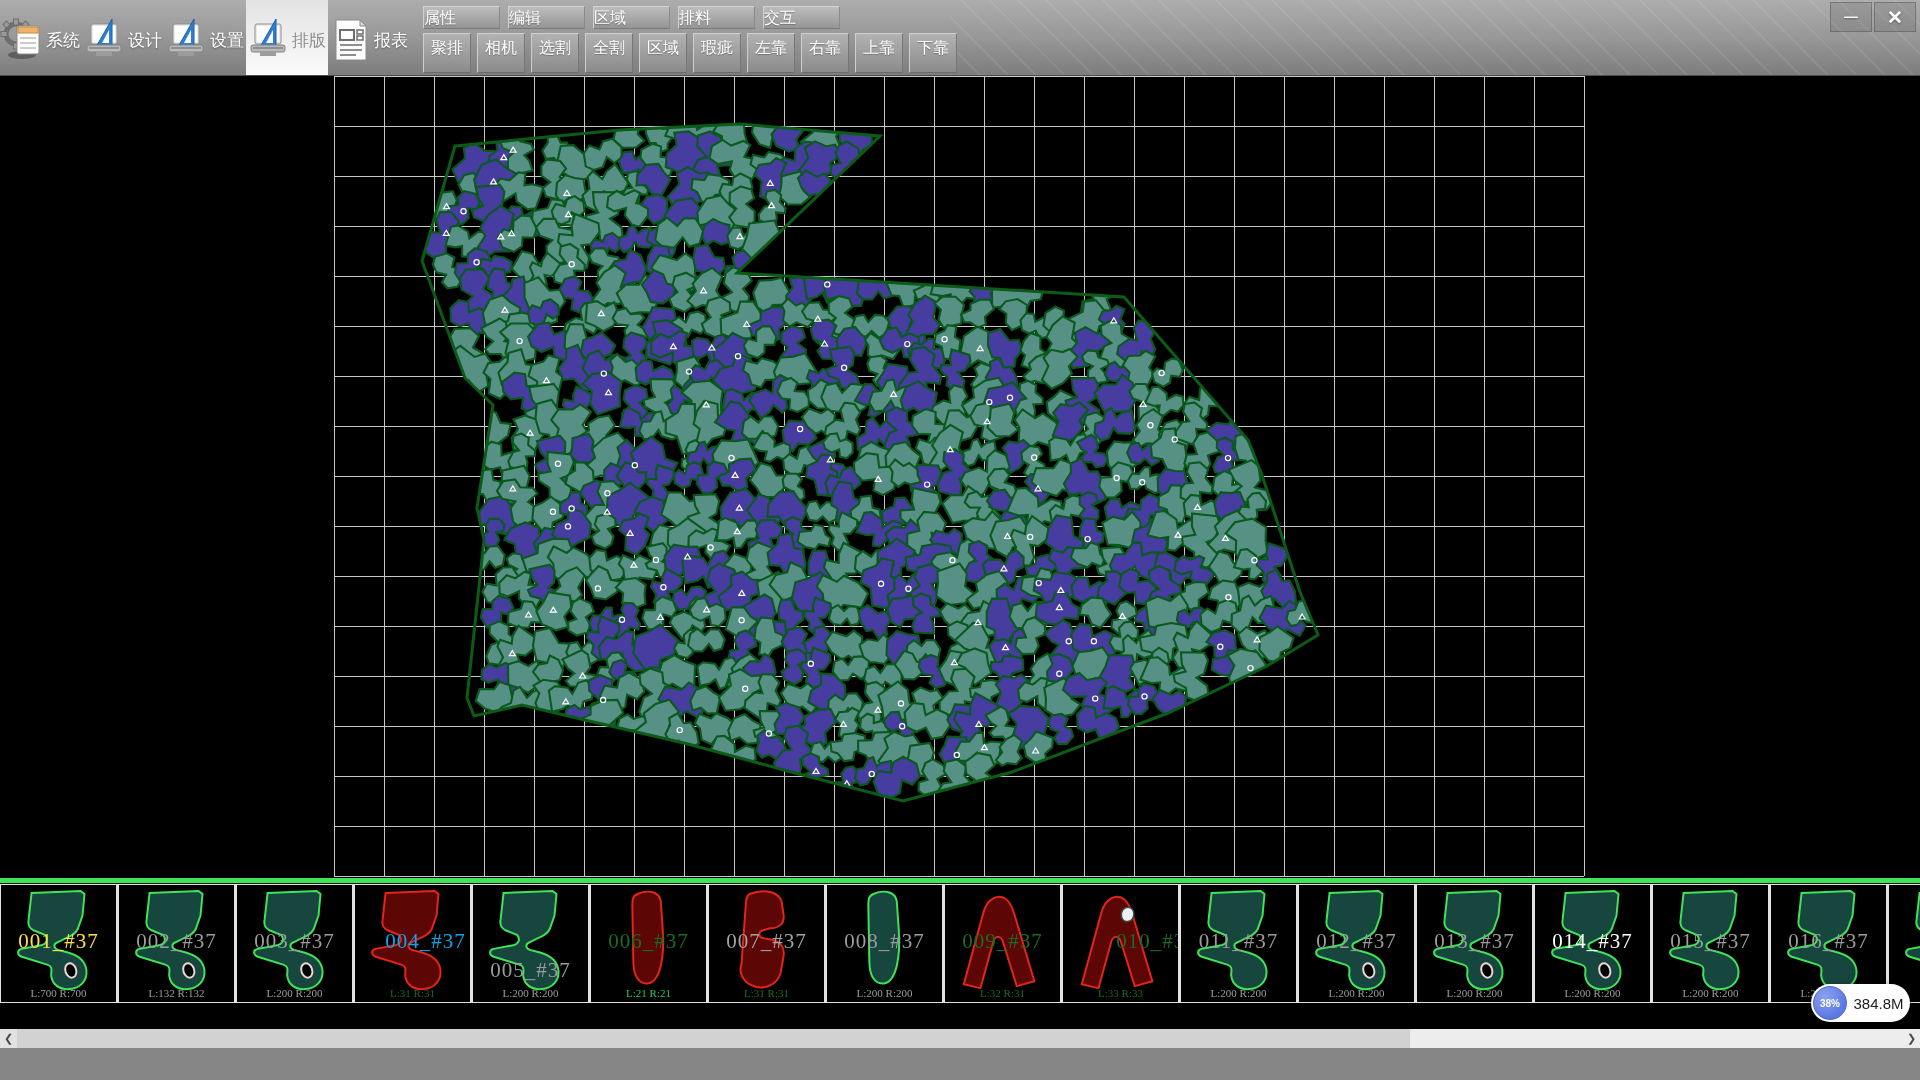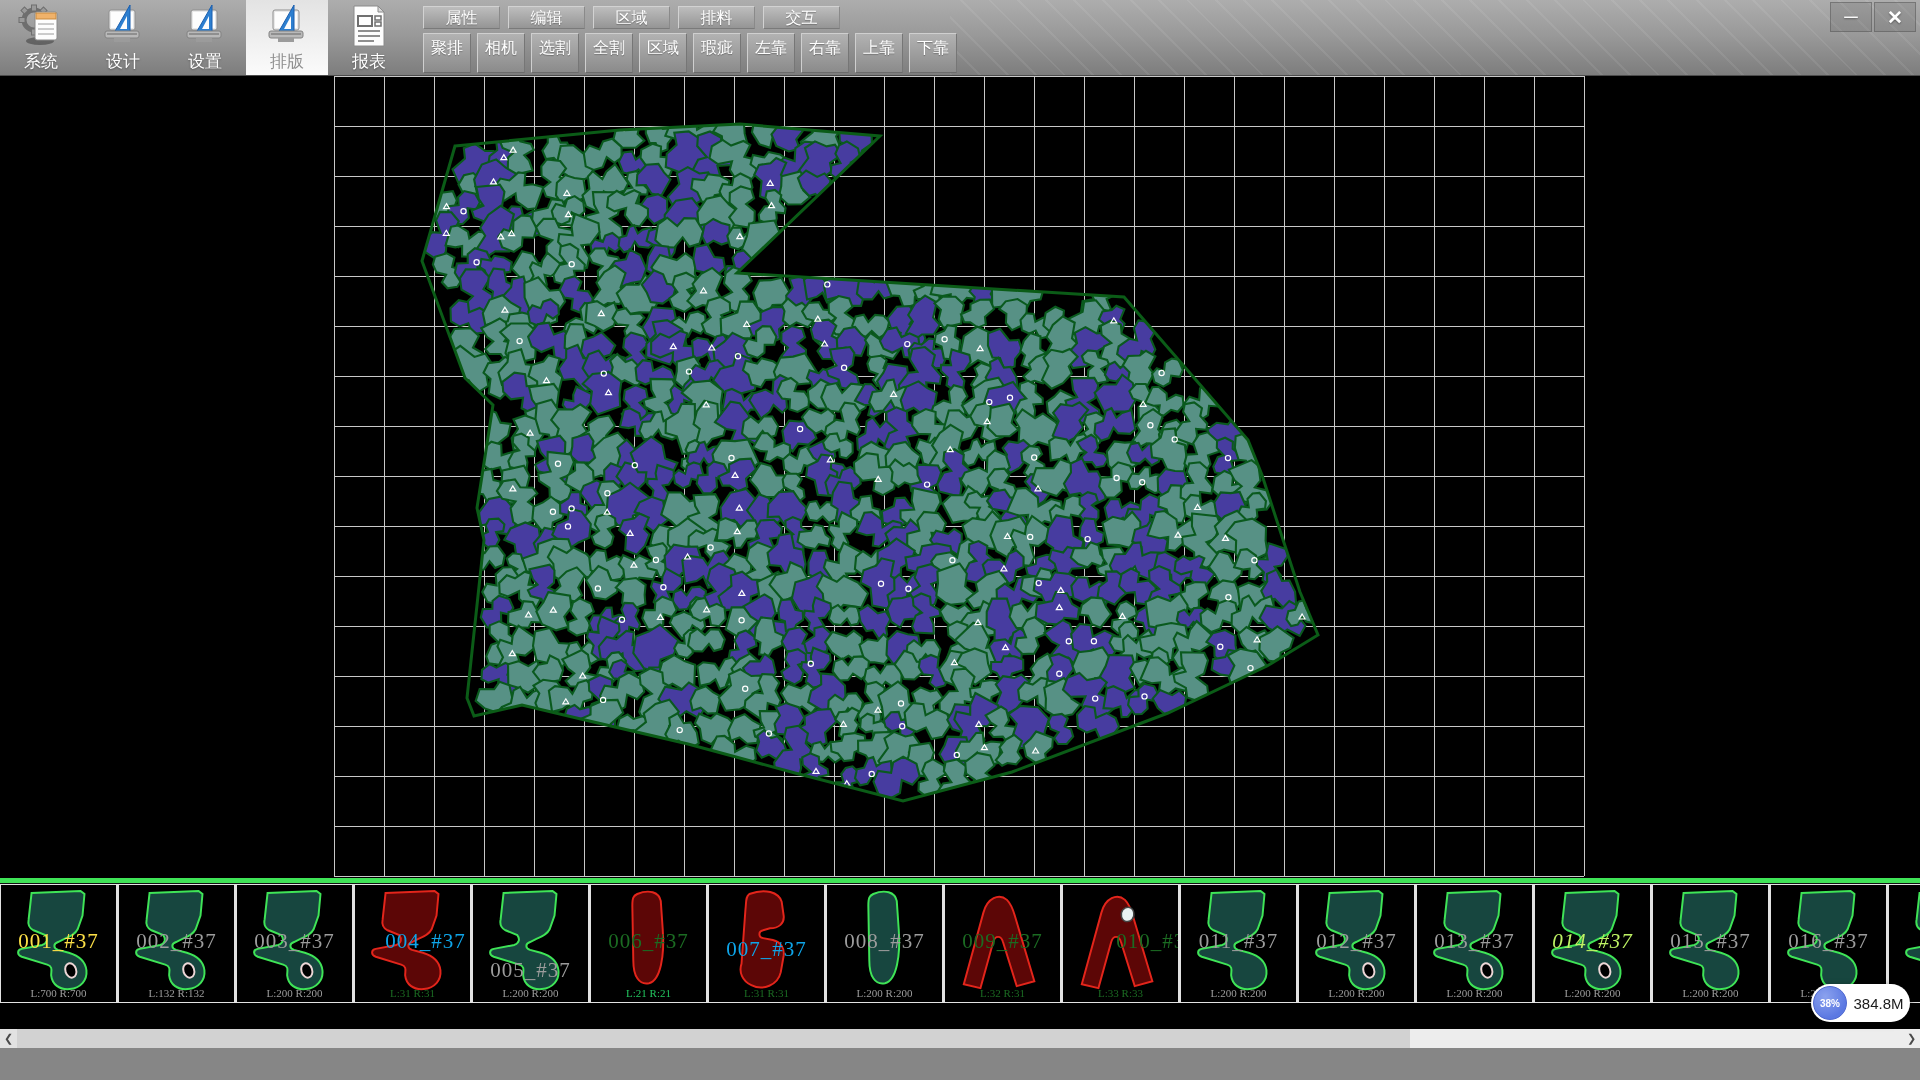--- a/index.html
+++ b/index.html
@@ -6,29 +6,29 @@
     font-family:"Liberation Sans",sans-serif;-webkit-font-smoothing:antialiased;}
   .app{position:absolute;inset:0;width:1920px;height:1080px;background:#000;}
 
   
   .toolbar{position:absolute;left:0;top:0;width:1920px;height:75px;
     background:linear-gradient(180deg,#adadad 0%,#9a9a9a 45%,#7d7d7d 100%);
     border-bottom:1px solid #4c4c4c;overflow:hidden;}
   .toolbar .hatch{position:absolute;left:950px;top:0;right:0;height:75px;
     background:repeating-linear-gradient(45deg,rgba(255,255,255,0.07) 0 2px,transparent 2px 20px);pointer-events:none;}
   .main-buttons{position:absolute;left:0;top:0;height:75px;display:flex;}
-  .main-btn{width:82px;height:75px;display:flex;flex-direction:column;align-items:center;justify-content:flex-start;
+  .main-btn{width:82px;height:75px;display:flex;flex-direction:row;align-items:center;justify-content:flex-start;
     padding-top:4px;box-sizing:border-box;cursor:default;}
   .main-btn .micon{width:46px;height:44px;display:flex;align-items:center;justify-content:center;}
   .main-btn .mlabel{font-size:17px;color:#fff;text-shadow:0 1px 2px rgba(0,0,0,.35);margin-top:2px;}
   .main-btn.selected{background:linear-gradient(180deg,#e3e3e3,#fbfbfb);}
   .main-btn.selected .mlabel{color:#8f8f8f;text-shadow:none;}
 
   .tab-row{position:absolute;left:423px;top:6px;height:23px;display:flex;gap:8px;}
-  .tab{width:77px;height:23px;line-height:22px;text-align:center;font-size:16px;color:#fff;
+  .tab{width:77px;height:23px;line-height:22px;font-size:16px;color:#fff;
     background:linear-gradient(180deg,#bdbdbd,#959595);
     border:1px solid;border-color:#d2d2d2 #8a8a8a #7a7a7a #d2d2d2;box-sizing:border-box;
     text-shadow:0 1px 1px rgba(0,0,0,.3);}
   .action-row{position:absolute;left:423px;top:33px;height:29px;display:flex;gap:6px;}
   .abtn{width:48px;height:40px;line-height:28px;text-align:center;font-size:16px;color:#fff;
     background:linear-gradient(180deg,#b2b2b2,#8b8b8b);
     border:1px solid;border-color:#cfcfcf #767676 #6b6b6b #cfcfcf;box-sizing:border-box;
     text-shadow:0 1px 1px rgba(0,0,0,.3);border-radius:1px;}
 
   .win-controls{position:absolute;right:4px;top:2px;display:flex;gap:2px;}
@@ -979,21 +979,21 @@
         <svg width="98" height="110" viewBox="0 0 100 112">
           <path d="M38,6 C50,1 60,4 62,13 L64,42 C66,68 62,94 50,97 C40,99 34,90 34,74 L33,18 C33,10 34,8 38,6 Z" fill="#5c0606" stroke="#e3251b" stroke-width="2"></path>
         </svg>
         <div class="tnum" style="color: rgb(27, 107, 34);">006_#37</div>
         <div class="tinfo" style="color: #22c55e;">L:21 R:21</div>
       </div>
       <div class="tcell">
         <svg width="98" height="110" viewBox="0 0 100 112">
           <path d="M32,6 C48,0 62,4 65,14 L67,28 C68,36 62,41 53,41 L46,43 C41,44 41,50 46,51 L56,53 C64,55 68,61 67,69 L64,86 C61,99 46,105 34,99 C25,95 21,86 24,77 L28,22 C29,13 28,9 32,6 Z" fill="#5c0606" stroke="#e3251b" stroke-width="2"></path>
         </svg>
-        <div class="tnum" style="color: #0ea5e9; margin-top: 8px;">007_#37</div>
+        <div class="tnum" style="color: #a3a3a3;">007_#37</div>
         <div class="tinfo" style="color: rgb(27, 107, 34);">L:31 R:31</div>
       </div>
       <div class="tcell">
         <svg width="98" height="110" viewBox="0 0 100 112">
           <path d="M38,6 C50,1 60,4 62,13 L64,42 C66,68 62,94 50,97 C40,99 34,90 34,74 L33,18 C33,10 34,8 38,6 Z" fill="#17463f" stroke="#3fe457" stroke-width="2"></path>
         </svg>
         <div class="tnum" style="color: rgb(156, 156, 156);">008_#37</div>
         <div class="tinfo" style="color: rgb(156, 156, 156);">L:200 R:200</div>
       </div>
       <div class="tcell">
@@ -1032,21 +1032,21 @@
           <ellipse cx="62" cy="84" rx="5.5" ry="7.5" transform="rotate(-18 62 84)" fill="#000000" stroke="#ecd6d6" stroke-width="2"></ellipse>
         </svg>
         <div class="tnum" style="color: rgb(156, 156, 156);">013_#37</div>
         <div class="tinfo" style="color: rgb(156, 156, 156);">L:200 R:200</div>
       </div>
       <div class="tcell">
         <svg width="98" height="110" viewBox="0 0 100 112">
           <path d="M22,5 L72,3 76,6 74,28 69,42 C66,48 60,50 55,52 L49,55 C44,57 44,61 49,63 L60,66 C70,69 77,75 78,84 C79,94 72,102 61,103 C50,104 43,98 42,89 C42,84 44,80 38,78 L12,70 C7,68 7,63 12,62 L33,58 C38,56 39,52 36,48 L24,43 C20,41 18,37 19,32 Z" fill="#17463f" stroke="#3fe457" stroke-width="2"></path>
           <ellipse cx="62" cy="84" rx="5.5" ry="7.5" transform="rotate(-18 62 84)" fill="#000000" stroke="#ecd6d6" stroke-width="2"></ellipse>
         </svg>
-        <div class="tnum" style="color: #bef264; font-style: italic;">014_#37</div>
+        <div class="tnum" style="color: #ffffff;">014_#37</div>
         <div class="tinfo" style="color: rgb(156, 156, 156);">L:200 R:200</div>
       </div>
       <div class="tcell">
         <svg width="98" height="110" viewBox="0 0 100 112">
           <path d="M22,5 L72,3 76,6 74,28 69,42 C66,48 60,50 55,52 L49,55 C44,57 44,61 49,63 L60,66 C70,69 77,75 78,84 C79,94 72,102 61,103 C50,104 43,98 42,89 C42,84 44,80 38,78 L12,70 C7,68 7,63 12,62 L33,58 C38,56 39,52 36,48 L24,43 C20,41 18,37 19,32 Z" fill="#17463f" stroke="#3fe457" stroke-width="2"></path>
         </svg>
         <div class="tnum" style="color: rgb(156, 156, 156);">015_#37</div>
         <div class="tinfo" style="color: rgb(156, 156, 156);">L:200 R:200</div>
       </div>
       <div class="tcell">

